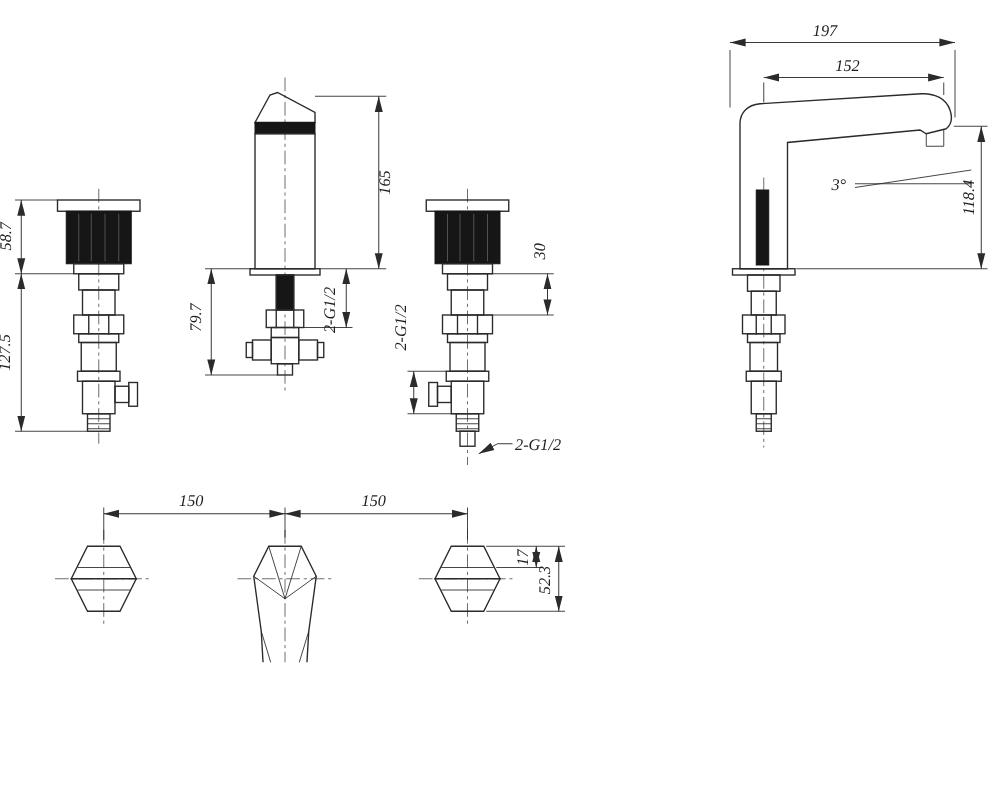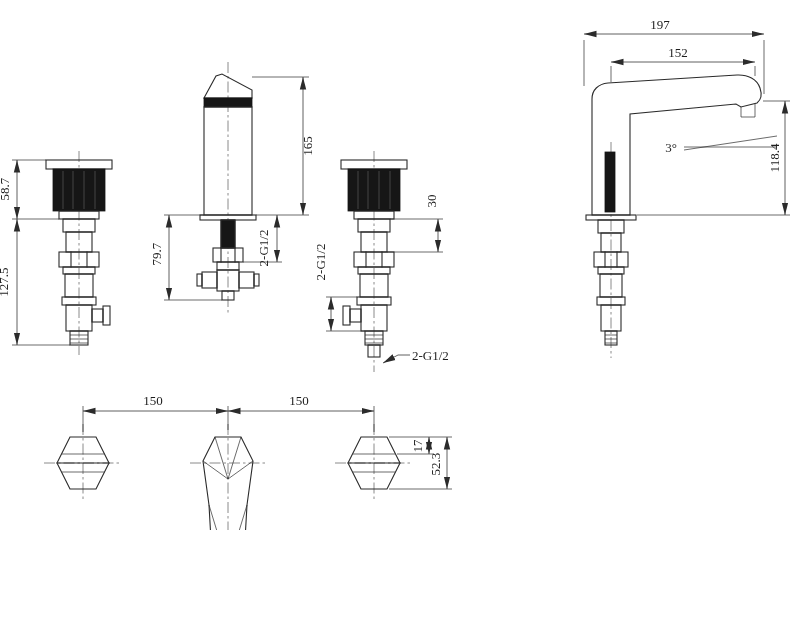--- a/index.html
+++ b/index.html
@@ -1,16 +1,16 @@
 <!DOCTYPE html>
 <html><head>
 <meta charset="utf-8">
 <style>
   html,body{margin:0;padding:0;background:#ffffff;}
-  .sheet{width:800px;height:530px;background:#ffffff;position:relative;overflow:hidden;}
+  .sheet{width:800px;height:530px;background:#ffffff;position:relative;overflow:hidden;font-style:italic;}
   svg{display:block;}
   .ln{stroke:#2b2b2b;stroke-width:1.1;fill:none;stroke-linecap:square;stroke-linejoin:miter;}
   .thin{stroke:#2b2b2b;stroke-width:.7;fill:none;}
   .dim{stroke:#2b2b2b;stroke-width:.75;fill:none;}
   .cl{stroke:#2b2b2b;stroke-width:.55;fill:none;stroke-dasharray:11 3 2.5 3;}
   .dark{fill:#161616;stroke:#161616;stroke-width:.8;}
   .knurl{stroke:#5a5a5a;stroke-width:.7;fill:none;}
   text{font-family:"Liberation Serif","DejaVu Serif",serif;font-size:13px;fill:#1d1d1d;}
 </style>
 </head>

